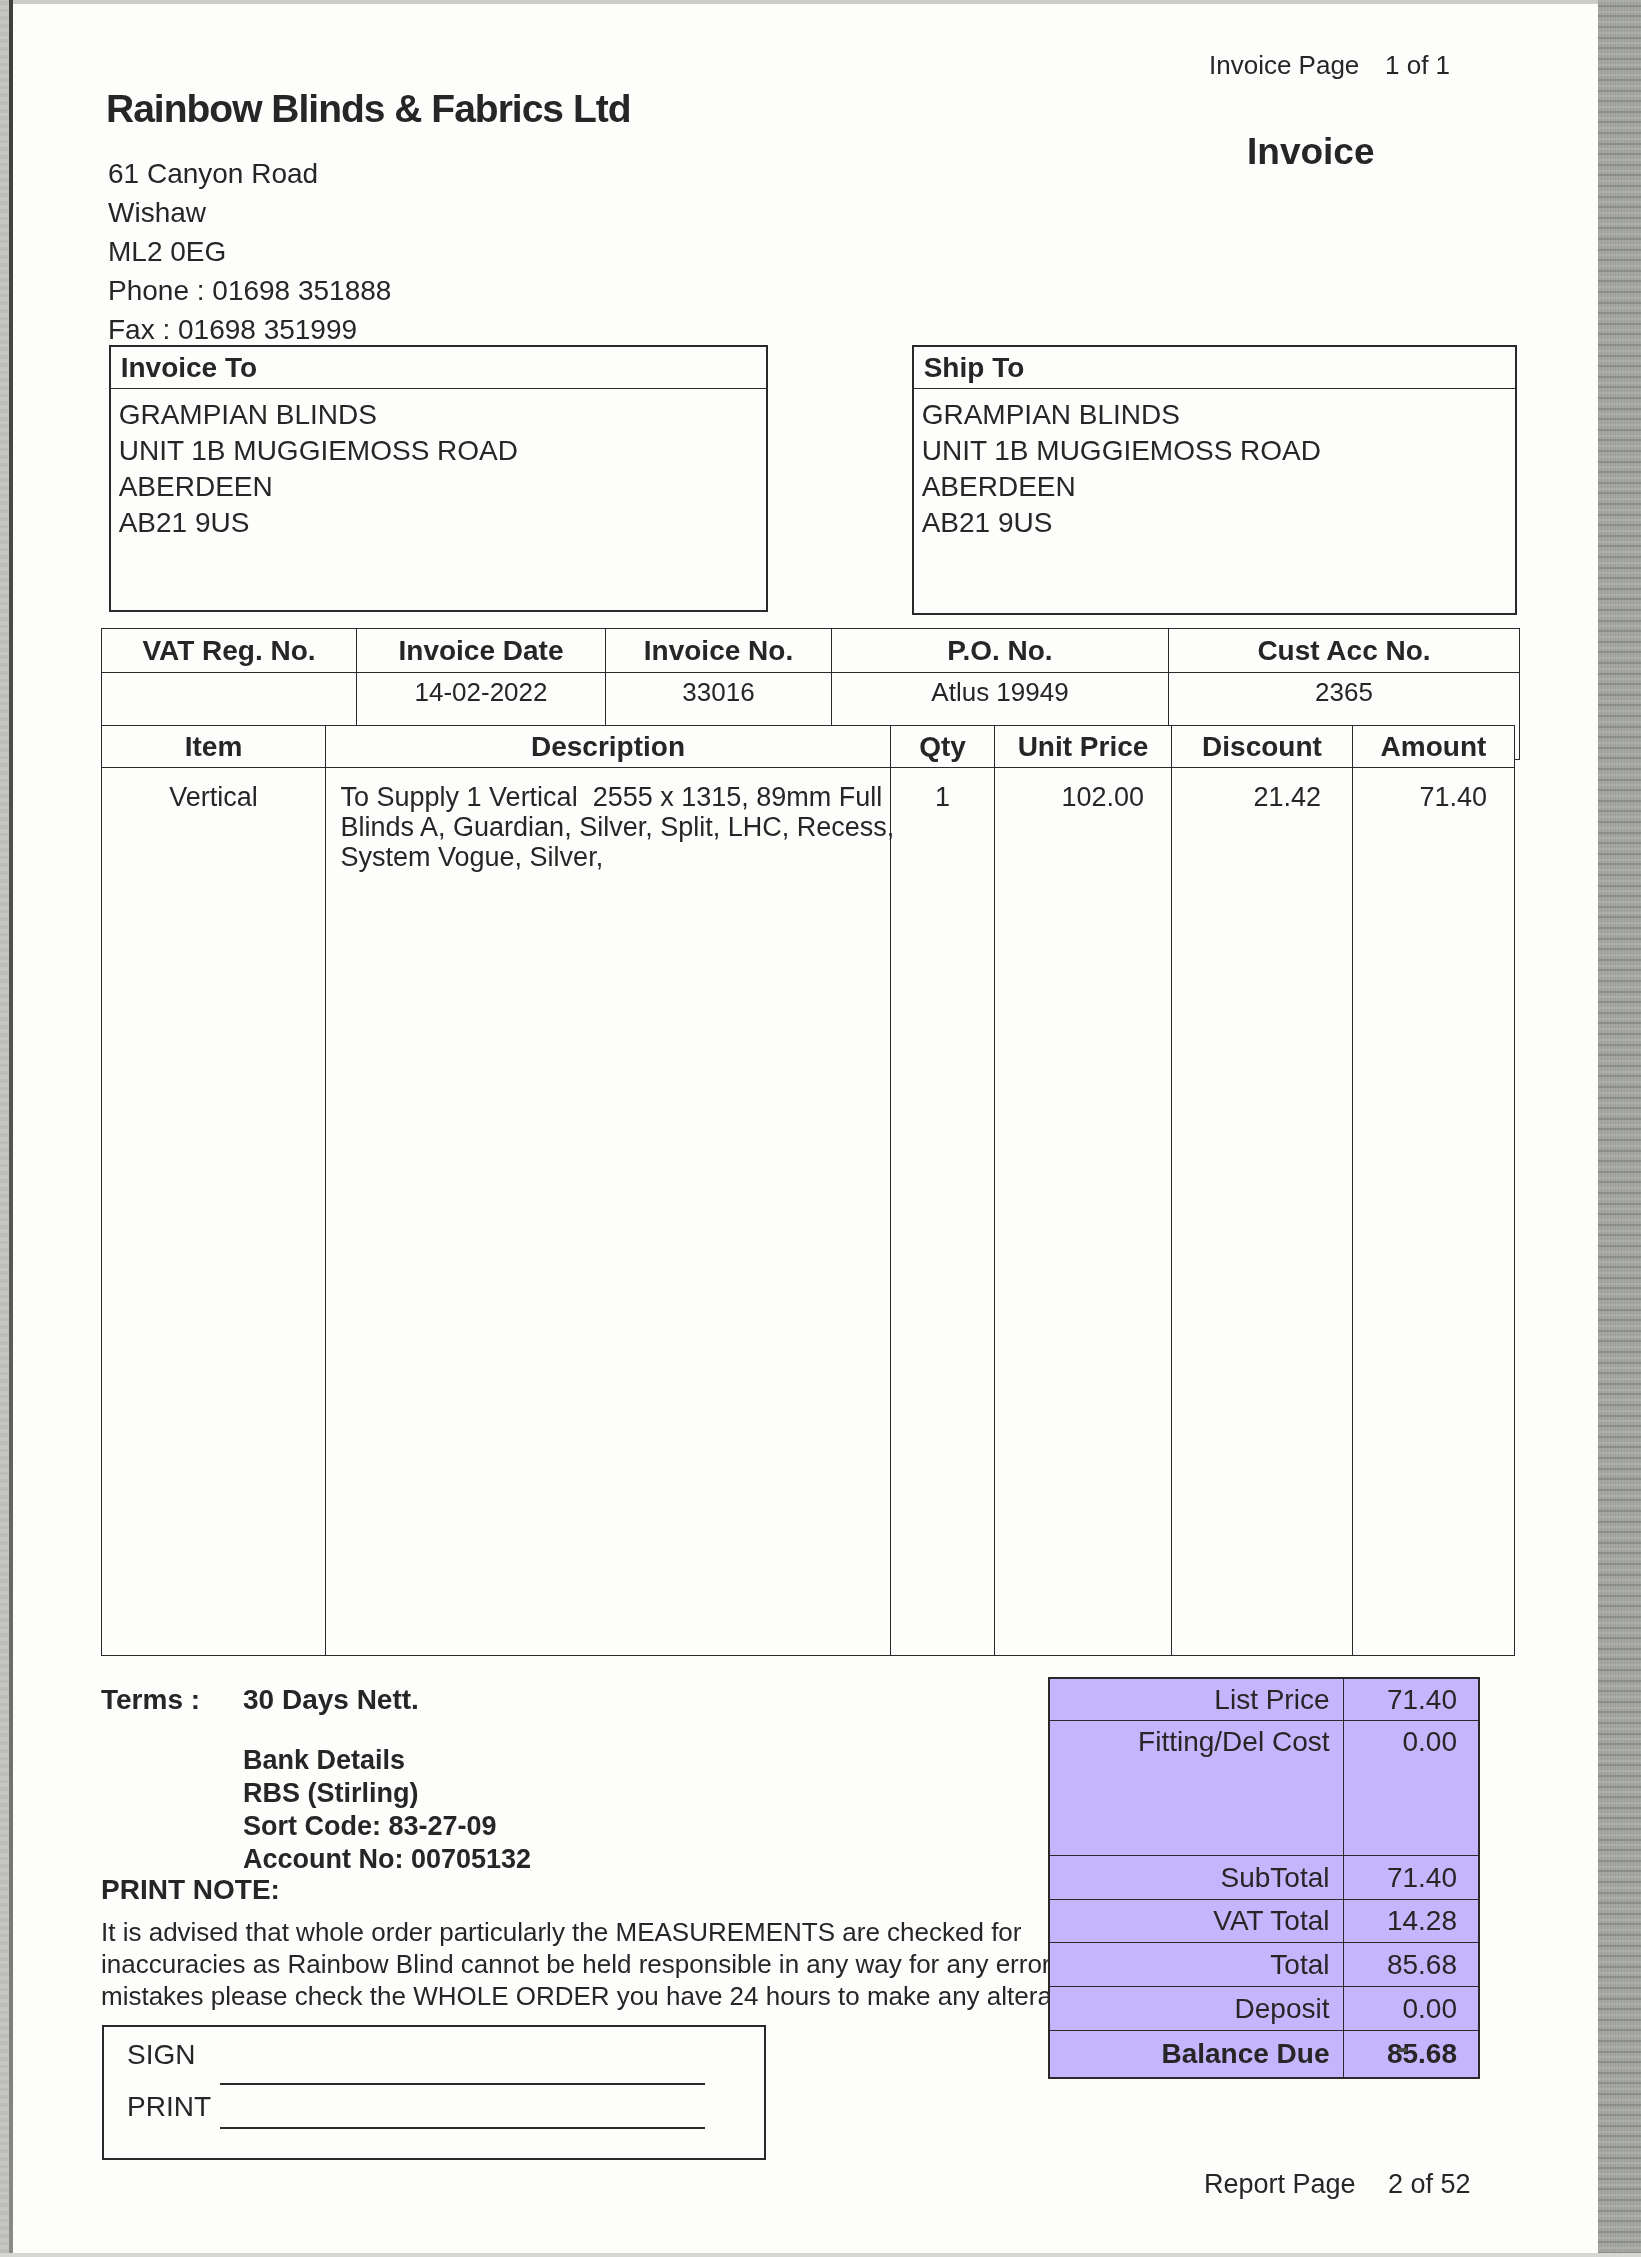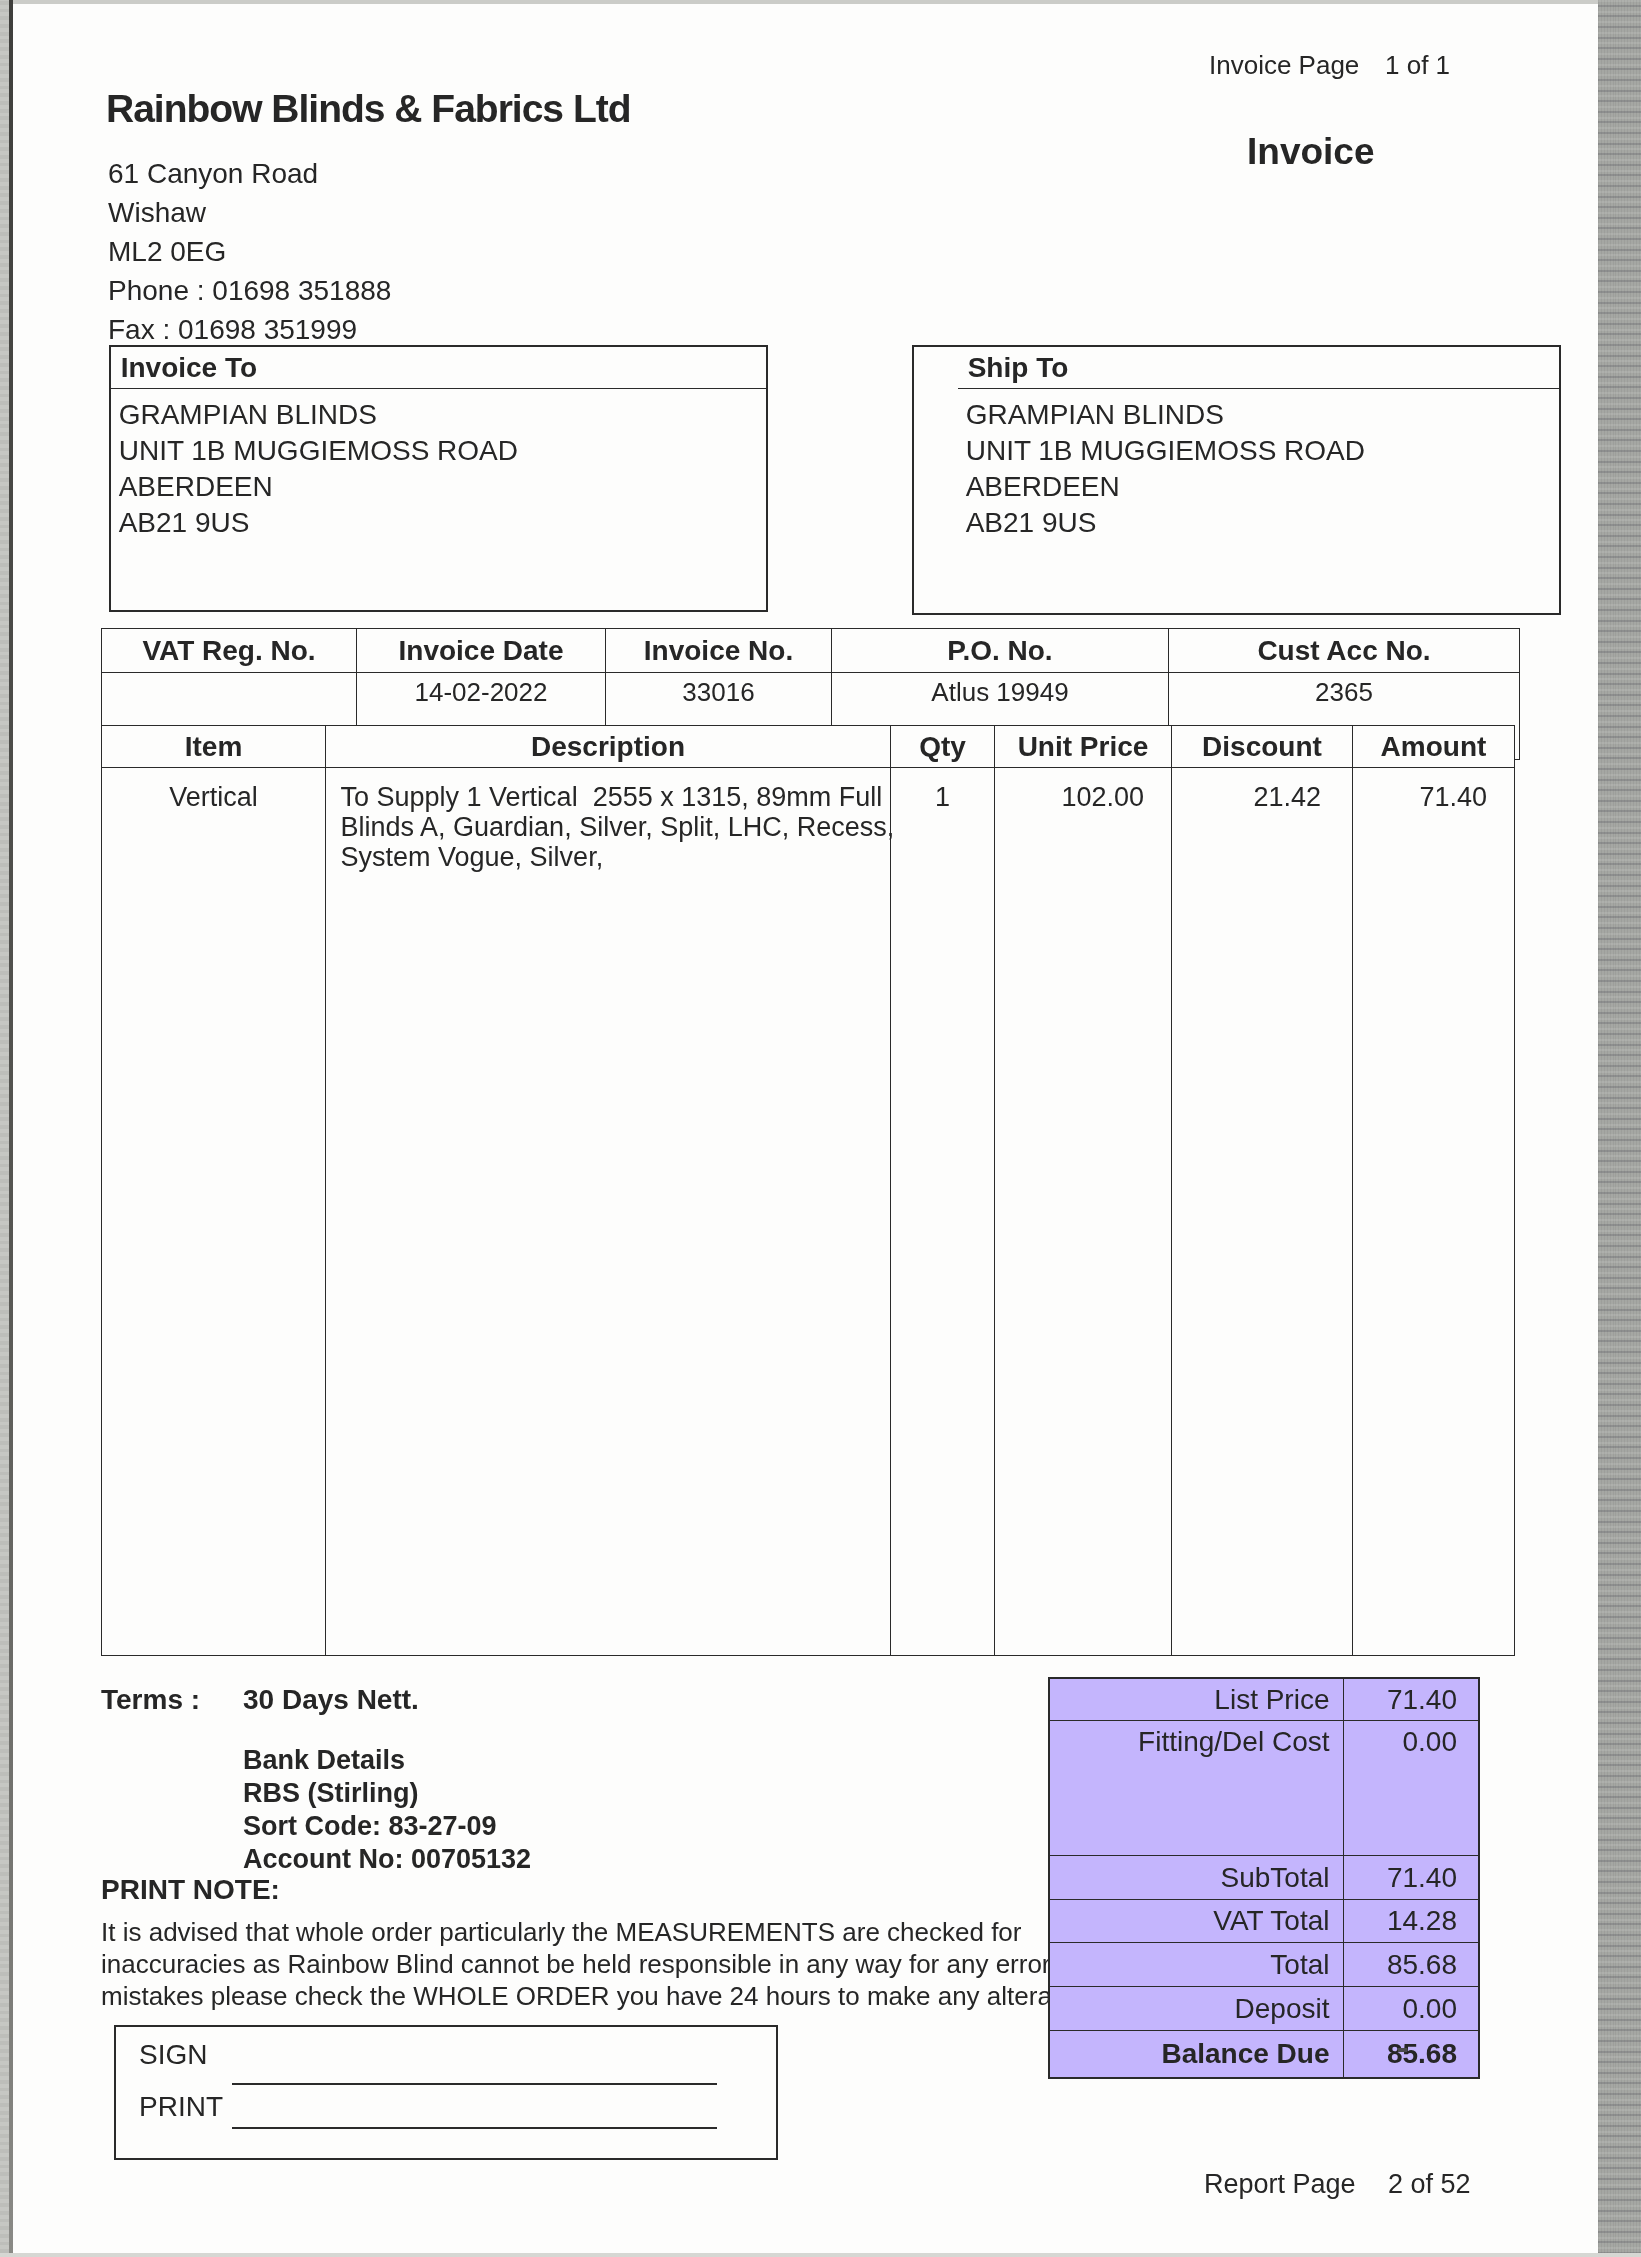--- a/index.html
+++ b/index.html
@@ -36,21 +36,21 @@
   .inv-page-value{left:1385px;top:50px;font-size:26px;}
   .invoice-title{left:1247px;top:131px;font-size:37px;font-weight:bold;}
 
   
   .addr-box{position:absolute;border:2.9px solid #2a2a2a;background:#fdfdfc;}
   .addr-box .box-head{height:42px;border-bottom:1.9px solid #2a2a2a;
     font-size:28px;font-weight:bold;padding:7.7px 0 0 9.7px;box-sizing:border-box;
     display:flex;align-items:center;padding-top:0;}
   .addr-box .box-body{padding:7.7px 5.8px 0 7.7px;font-size:28px;line-height:36px;}
   .invoice-to{left:109px;top:345px;width:655px;height:263px;}
-  .ship-to{left:912px;top:345px;width:601px;height:266px;padding-left:44px;}
+  .ship-to{left:912px;top:345px;width:601px;height:266px;}
 
   
   .meta{position:absolute;left:101px;top:628px;width:1419px;border:1.9px solid #2a2a2a;
     display:flex;box-sizing:border-box;background:#fdfdfc;}
   .meta .col{box-sizing:border-box;border-right:1.9px solid #2a2a2a;display:flex;flex-direction:column;}
   .meta .col:last-child{border-right:none;flex:1;}
   .meta .h{height:44px;border-bottom:1.9px solid #2a2a2a;font-weight:bold;font-size:28px;
     display:flex;align-items:center;justify-content:center;box-sizing:border-box;}
   .meta .v{height:39px;font-size:26px;display:flex;align-items:center;justify-content:center;}
 
@@ -68,21 +68,21 @@
 
   
   .terms-label{left:101px;top:1684px;font-size:28px;font-weight:bold;}
   .terms-value{left:243px;top:1684px;font-size:28px;font-weight:bold;}
   .bank{left:243px;top:1744px;font-size:27px;line-height:33px;font-weight:bold;}
   .note-head{left:101px;top:1874px;font-size:28px;font-weight:bold;}
   .note-body{left:101px;top:1916px;font-size:26px;line-height:32px;}
 
   
   .signbox{position:absolute;left:102px;top:2025px;width:664px;height:135px;
-    border:2.9px solid #2a2a2a;box-sizing:border-box;margin-left:12px;}
+    border:2.9px solid #2a2a2a;box-sizing:border-box;}
   .sign-label{position:absolute;left:23px;top:11.6px;font-size:28px;}
   .print-label{position:absolute;left:23px;top:64px;font-size:28px;}
   .sig-line{position:absolute;left:116px;width:485px;height:0;border-bottom:2.9px solid #2a2a2a;}
   .sig-line.l1{top:56px;}
   .sig-line.l2{top:100px;}
 
   
   .totals{position:absolute;left:1048px;top:1677px;width:432px;border:2.9px solid #2a2a2a;
     box-sizing:border-box;background:#c4b5fd;}
   .trow{display:flex;border-bottom:1.9px solid #2a2a2a;}

